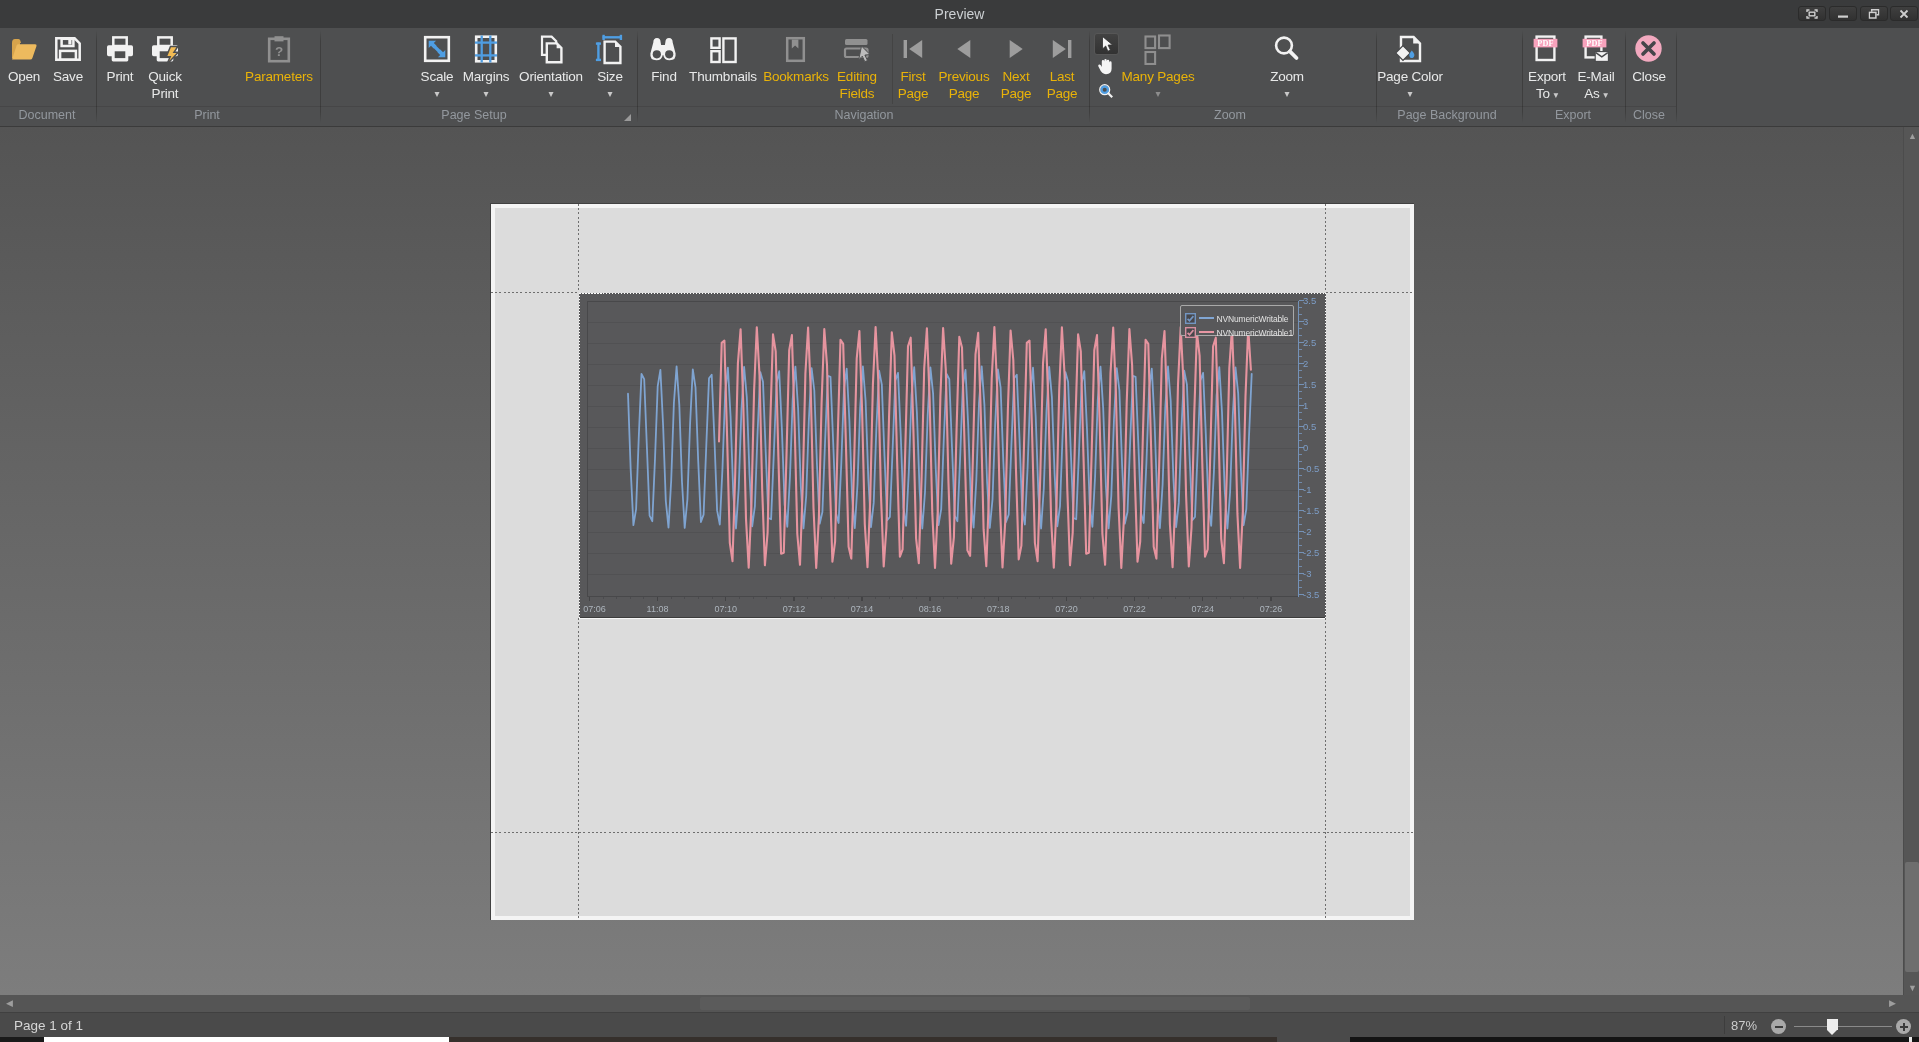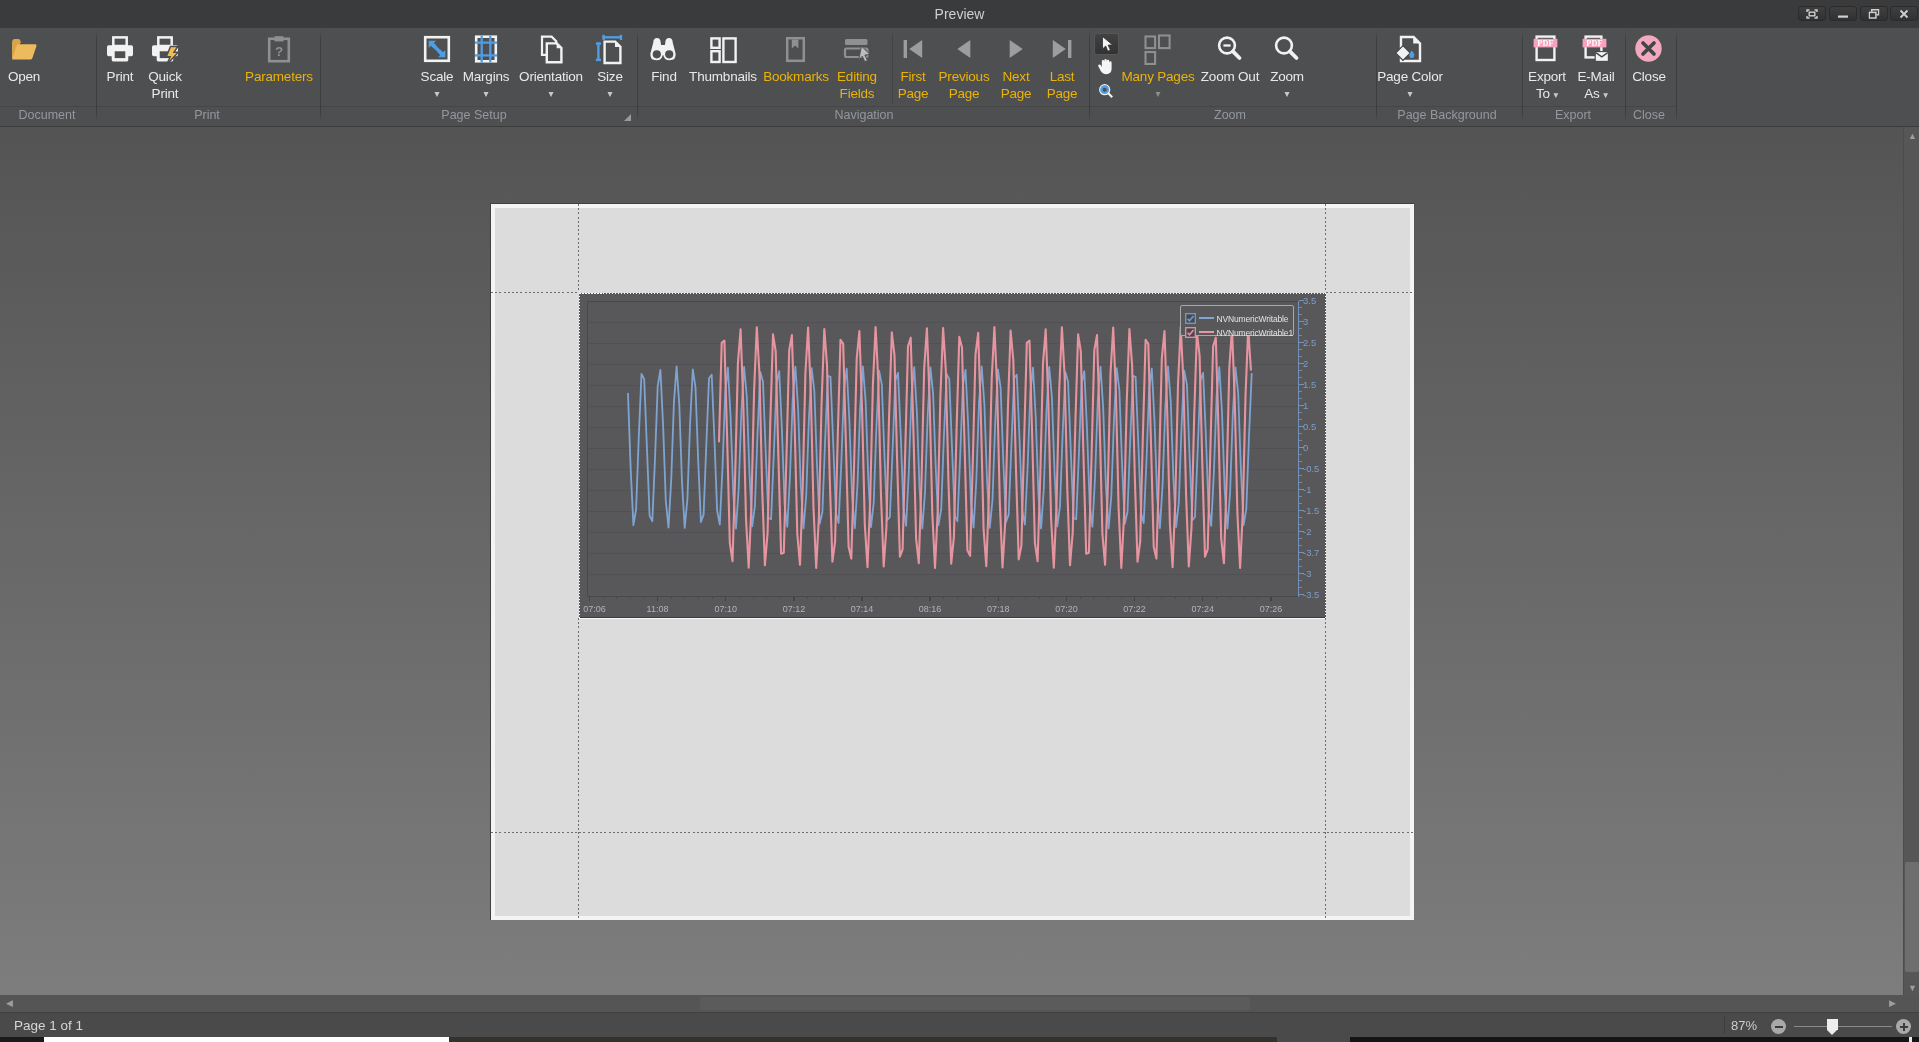--- a/index.html
+++ b/index.html
@@ -109,20 +109,31 @@
 
 <div id="ribbon">
   <div class="rbtn" style="left:-26px;width:100px">
       <div class="ric"><svg width="32" height="31" viewBox="0 0 32 31">
           <path d="M4,9 Q4,5 7,5 L10.5,5 Q12,5 12.3,6.5 L13,9 L4,9 Z" fill="#d7a44c"></path>
           <path d="M4,9 L12,9 L12,24 L4,24 Z" fill="#d7a44c"></path>
           <path d="M4,25.5 L8.6,11.6 Q9,10.3 10.4,10.3 L27.2,10.3 Q29,10.3 28.5,12 L24.4,24 Q23.9,25.5 22.3,25.5 Z" fill="#edba5e"></path>
         </svg></div>
       <div class="l1">Open</div>
     </div>
+    <div class="rbtn" style="left:18px;width:100px">
+      <div class="ric"><svg width="32" height="31" viewBox="0 0 32 31">
+          <g stroke="#f2f2f2" stroke-width="2.5" fill="none">
+            <path d="M4.3,4.3 H22.6 L27.7,9.4 V25.7 H4.3 Z"></path>
+            <rect x="9.6" y="4.8" width="11.8" height="7.2"></rect>
+            <rect x="8.1" y="16.9" width="15.8" height="8.8"></rect>
+          </g>
+          <rect x="16.3" y="5.5" width="3.2" height="5" fill="#f2f2f2"></rect>
+        </svg></div>
+      <div class="l1">Save</div>
+    </div>
     <div class="rbtn" style="left:70px;width:100px">
       <div class="ric"><svg width="32" height="31" viewBox="0 0 32 31">
           <rect x="9.3" y="3.4" width="13.4" height="8.6" fill="none" stroke="#f2f2f2" stroke-width="2.5"></rect>
           <path d="M3,13 Q3,11.3 4.7,11.3 h22.6 Q29,11.3 29,13 v7.6 q0,1.7-1.7,1.7 h-3 v3.8 q0,1.4-1.4,1.4 H9.1 q-1.4,0-1.4-1.4 v-3.8 h-3 Q3,22.3 3,20.6 Z" fill="#f2f2f2"></path>
           <rect x="10.7" y="17.3" width="10.6" height="6.8" fill="#4e4f50"></rect>
         </svg></div>
       <div class="l1">Print</div>
     </div>
     <div class="rbtn" style="left:115px;width:100px">
       <div class="ric"><svg width="32" height="31" viewBox="0 0 32 31">
@@ -257,28 +268,20 @@
     <div class="rbtn dis" style="left:1108px;width:100px">
       <div class="ric"><svg width="32" height="31" viewBox="0 0 32 31">
           <g fill="none" stroke="#8f8f8f" stroke-width="2.1">
             <rect x="3.5" y="2.5" width="9.6" height="11.6"></rect>
             <rect x="17" y="1.5" width="10.6" height="12.6"></rect>
             <rect x="3.5" y="18" width="9.6" height="12"></rect>
           </g>
         </svg></div>
       <div class="l1">Many Pages</div>
       <div class="dar">▾</div>
-    </div>
-    <div class="rbtn" style="left:1180px;width:100px">
-      <div class="ric"><svg width="32" height="31" viewBox="0 0 32 31">
-          <circle cx="13" cy="11.5" r="7.9" fill="none" stroke="#f2f2f2" stroke-width="2.6"></circle>
-          <line x1="18.9" y1="17.4" x2="25.5" y2="24" stroke="#f2f2f2" stroke-width="3.8" stroke-linecap="round"></line>
-          <line x1="9.4" y1="11.5" x2="16.6" y2="11.5" stroke="#f2f2f2" stroke-width="2.3"></line>
-        </svg></div>
-      <div class="l1">Zoom Out</div>
     </div>
     <div class="rbtn" style="left:1237px;width:100px">
       <div class="ric"><svg width="32" height="31" viewBox="0 0 32 31">
           <circle cx="13" cy="11.5" r="7.9" fill="none" stroke="#f2f2f2" stroke-width="2.6"></circle>
           <line x1="18.9" y1="17.4" x2="25.5" y2="24" stroke="#f2f2f2" stroke-width="3.8" stroke-linecap="round"></line>
         </svg></div>
       <div class="l1">Zoom</div>
       <div class="dar">▾</div>
     </div>
     <div class="rbtn" style="left:1360px;width:100px">
@@ -416,21 +419,21 @@
       <div class="ymin" style="top:210.0px"></div>
       <div class="ytick" style="top:216.8px"></div>
       <div class="ylab" style="top:212.0px">-1.5</div>
       <div class="ymin" style="top:224.0px"></div>
       <div class="ymin" style="top:231.0px"></div>
       <div class="ytick" style="top:237.8px"></div>
       <div class="ylab" style="top:233.0px">-2</div>
       <div class="ymin" style="top:245.0px"></div>
       <div class="ymin" style="top:252.0px"></div>
       <div class="ytick" style="top:258.8px"></div>
-      <div class="ylab" style="top:254.0px">-3.7</div>
+      <div class="ylab" style="top:254.0px">-2.5</div>
       <div class="ymin" style="top:266.0px"></div>
       <div class="ymin" style="top:273.0px"></div>
       <div class="ytick" style="top:279.8px"></div>
       <div class="ylab" style="top:275.0px">-3</div>
       <div class="ymin" style="top:287.0px"></div>
       <div class="ymin" style="top:294.0px"></div>
       <div class="ytick" style="top:300.8px"></div>
       <div class="ylab" style="top:296.0px">-3.5</div>
     <div class="xtick" style="left:9.7px"></div>
       <div class="xlab" style="left:-1.4px">07:06</div>

